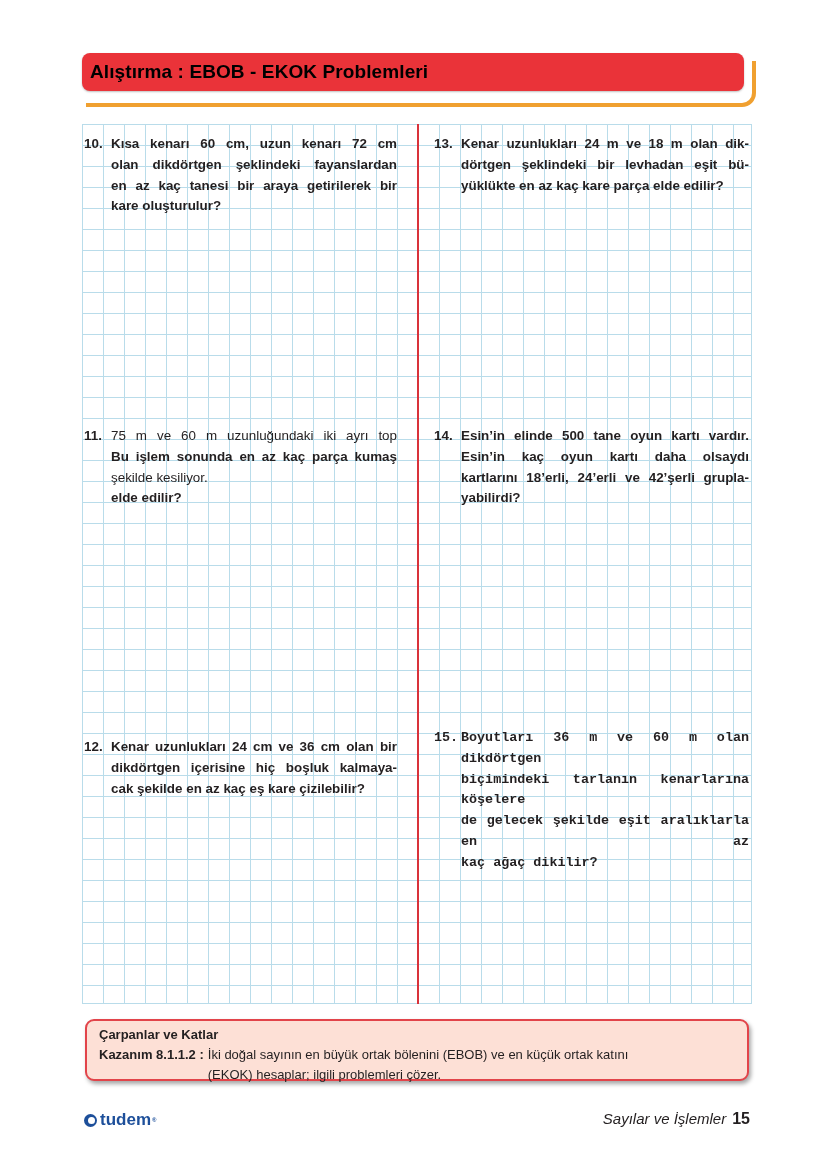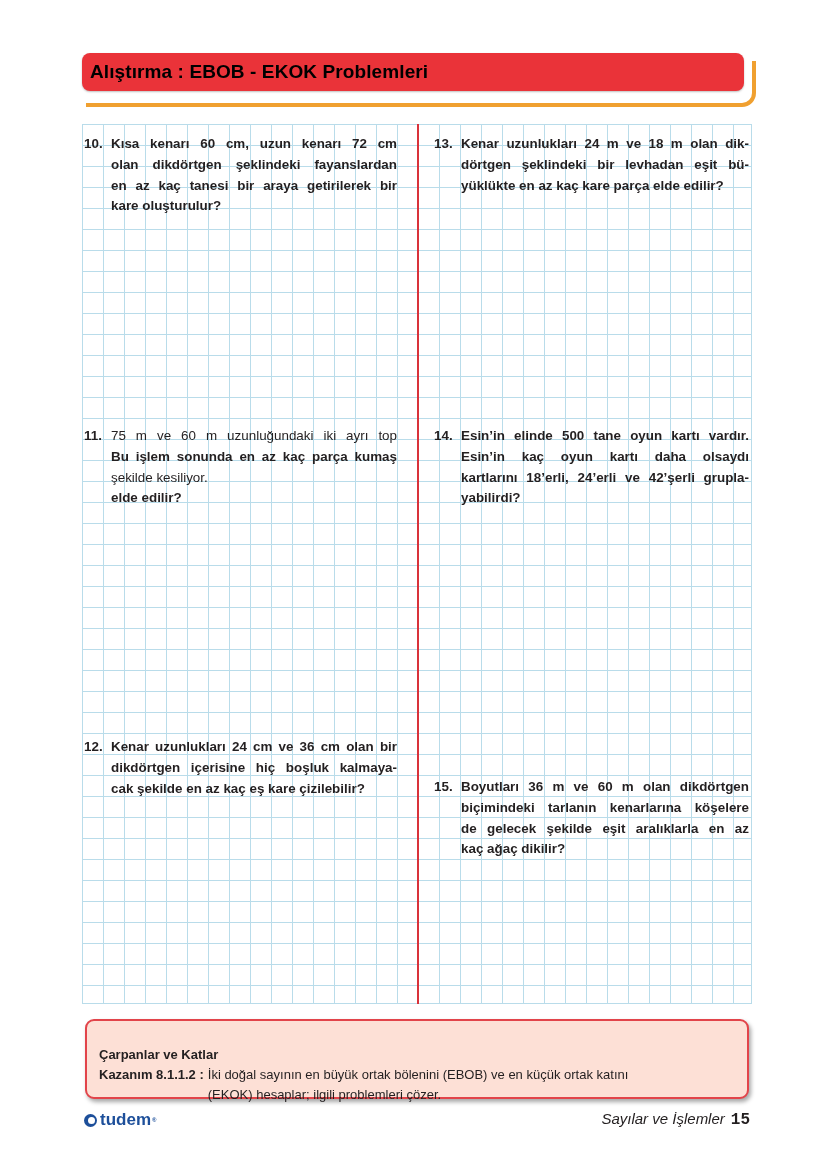--- a/index.html
+++ b/index.html
@@ -48,28 +48,28 @@
     .problem .body { margin-left: 27px; }
     .problem .body span.line { display: block; text-align: justify; text-align-last: justify; }
     .problem .body span.line.last { text-align-last: left; }
     .regular { font-weight: normal; }
 
     .p10 { left: 84px; top: 134px; width: 313px; }
     .p11 { left: 84px; top: 426px; width: 313px; }
     .p12 { left: 84px; top: 737px; width: 313px; }
     .p13 { left: 434px; top: 134px; width: 315px; }
     .p14 { left: 434px; top: 426px; width: 315px; }
-    .p15 { left: 434px; top: 777px; width: 315px; }
+    .p15 { left: 434px; top: 728px; width: 315px; font-family: Liberation Mono, monospace; }
 
     
     .outcome {
-      position: absolute; left: 85px; top: 1019px; width: 664px; height: 80px;
+      position: absolute; left: 85px; top: 1019px; width: 664px; height: 62px;
       background: #fde0d6; border: 2px solid #e2444a; border-radius: 9px;
       box-shadow: 2px 3px 4px rgba(0,0,0,0.35);
-      box-sizing: border-box; padding: 24px 12px;
+      box-sizing: border-box; padding: 4px 12px;
       font-size: 13px; line-height: 20px;
     }
     .outcome-heading { font-weight: bold; }
     .outcome-row { display: flex; }
     .outcome-label { font-weight: bold; white-space: nowrap; }
     .outcome-text { margin-left: 4px; text-align: justify; }
     .outcome-text span { display: block; text-align-last: justify; }
     .outcome-text span.last { text-align-last: left; }
 
     
@@ -83,21 +83,21 @@
     }
     .logo-mark::after {
       content: ""; position: absolute; left: 4px; top: 3px; width: 7px; height: 7px;
       border-radius: 50%; background: #ffffff;
     }
     .logo-tm { font-size: 6px; vertical-align: top; margin-left: 1px; }
     .footer-right {
       position: absolute; right: 78px; top: 1110px; display: flex; align-items: baseline;
     }
     .footer-section { font-style: italic; font-size: 15px; color: #231f20; margin-right: 6px; }
-    .page-number { font-weight: bold; font-size: 16px; font-family: Liberation Mono, monospace; }
+    .page-number { font-weight: bold; font-size: 16px; }
   </style>
 </head>
 <body>
 
 <div class="banner-wrap">
   <div class="banner-shadow"></div>
   <div class="banner">
     <span class="banner-title">Alıştırma : EBOB - EKOK Problemleri</span>
   </div>
 </div>

